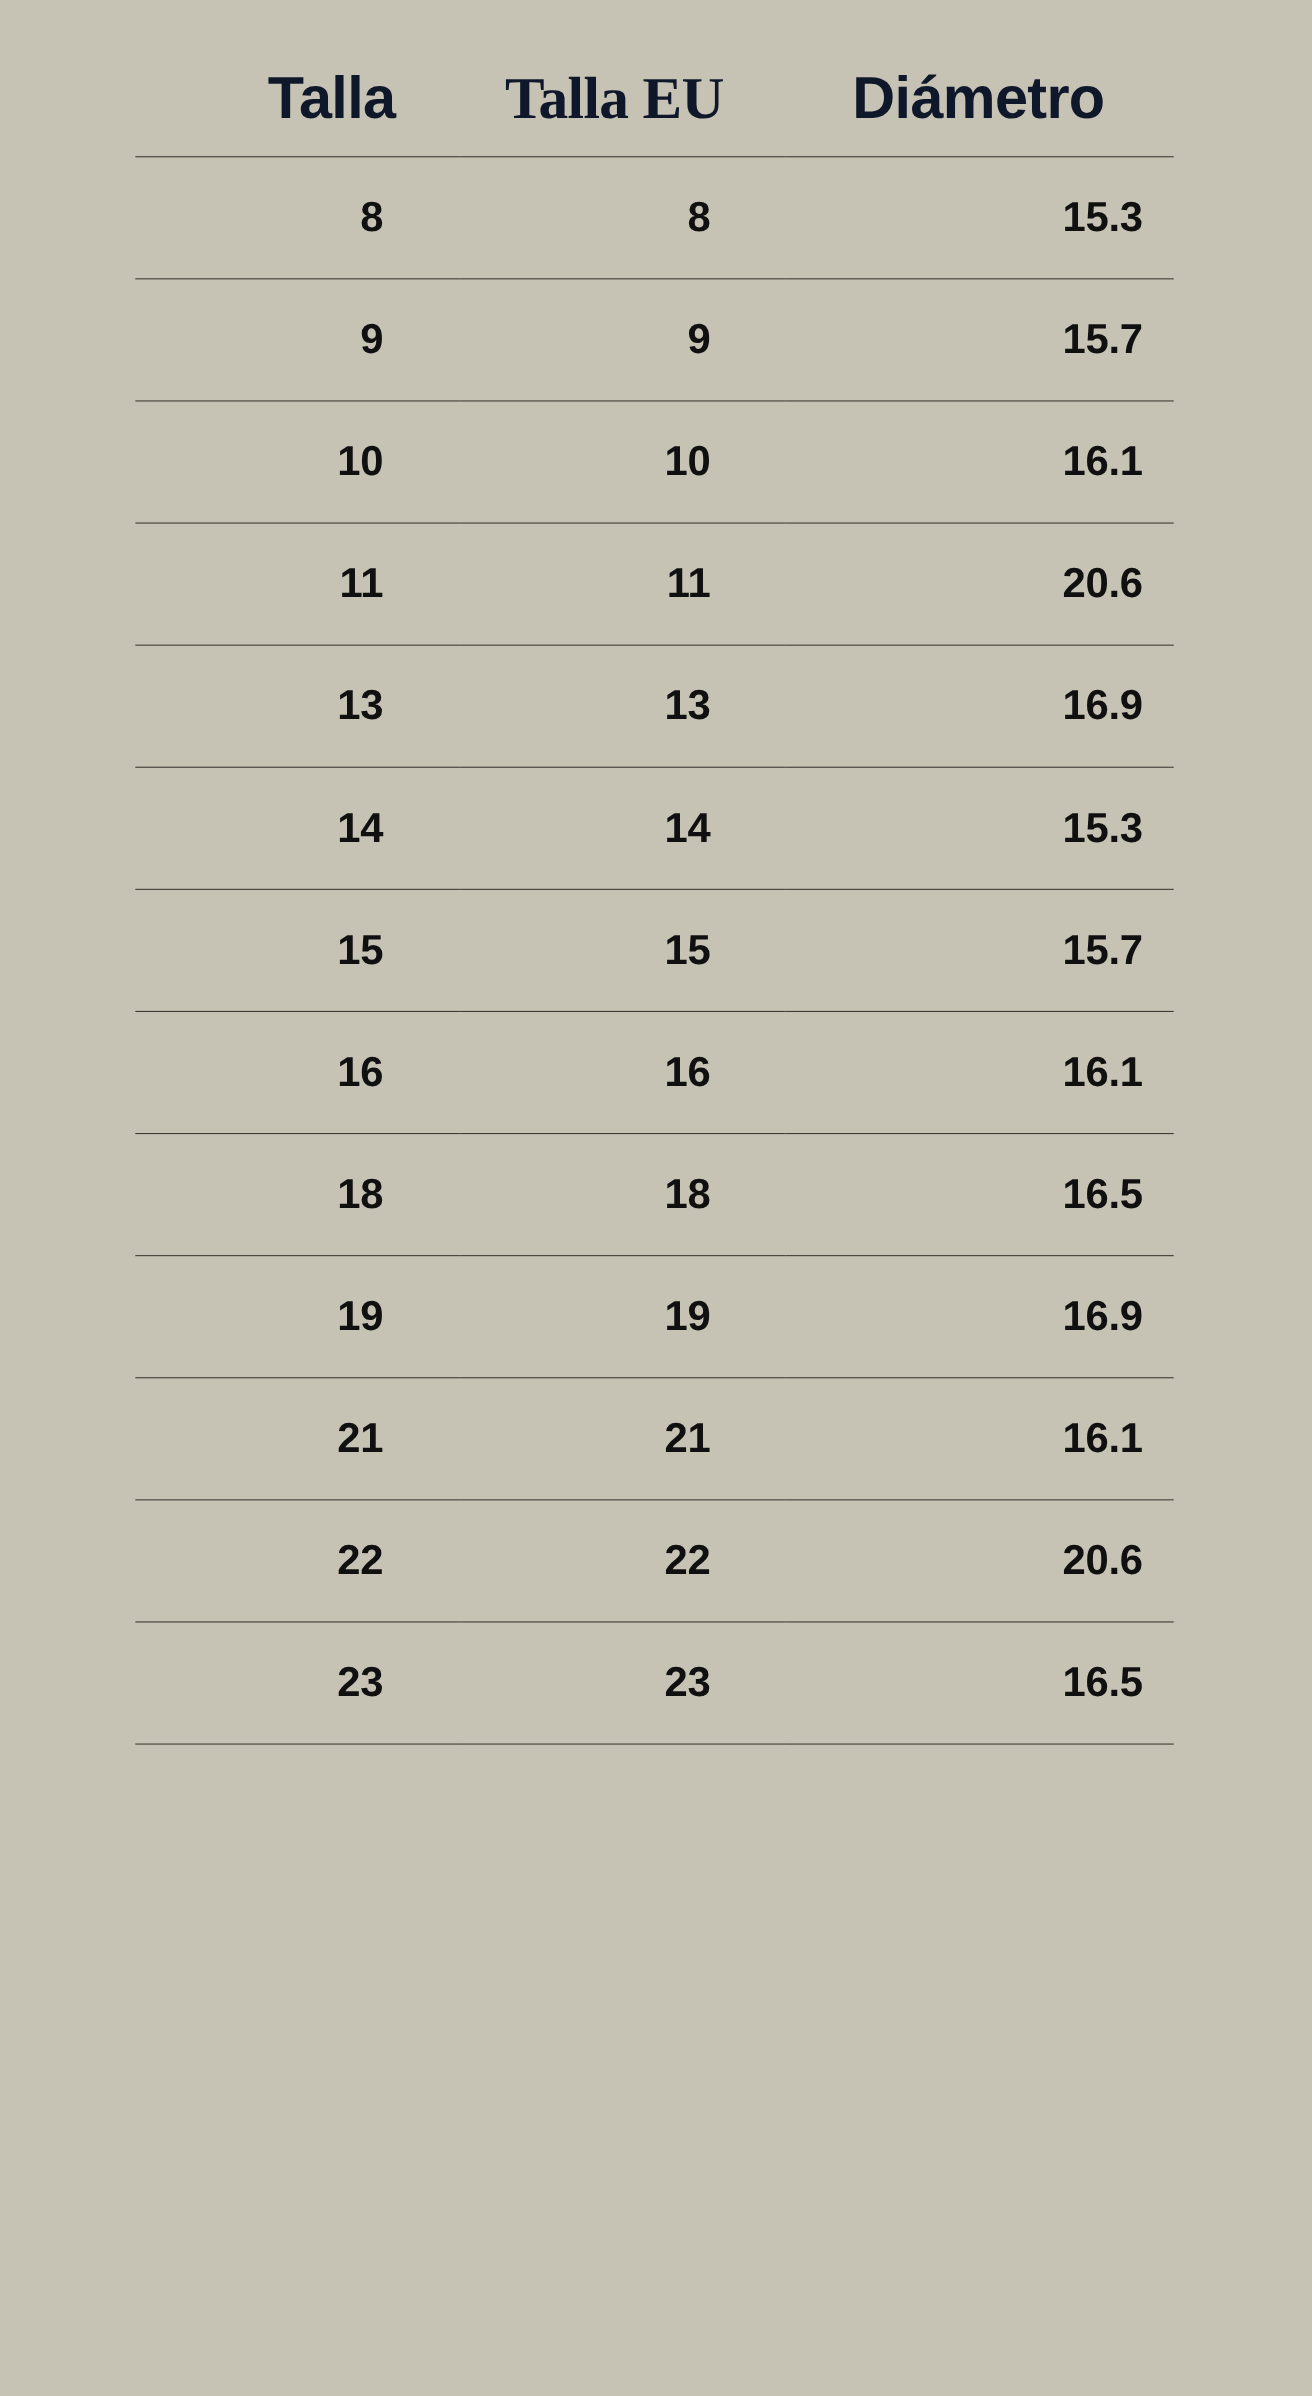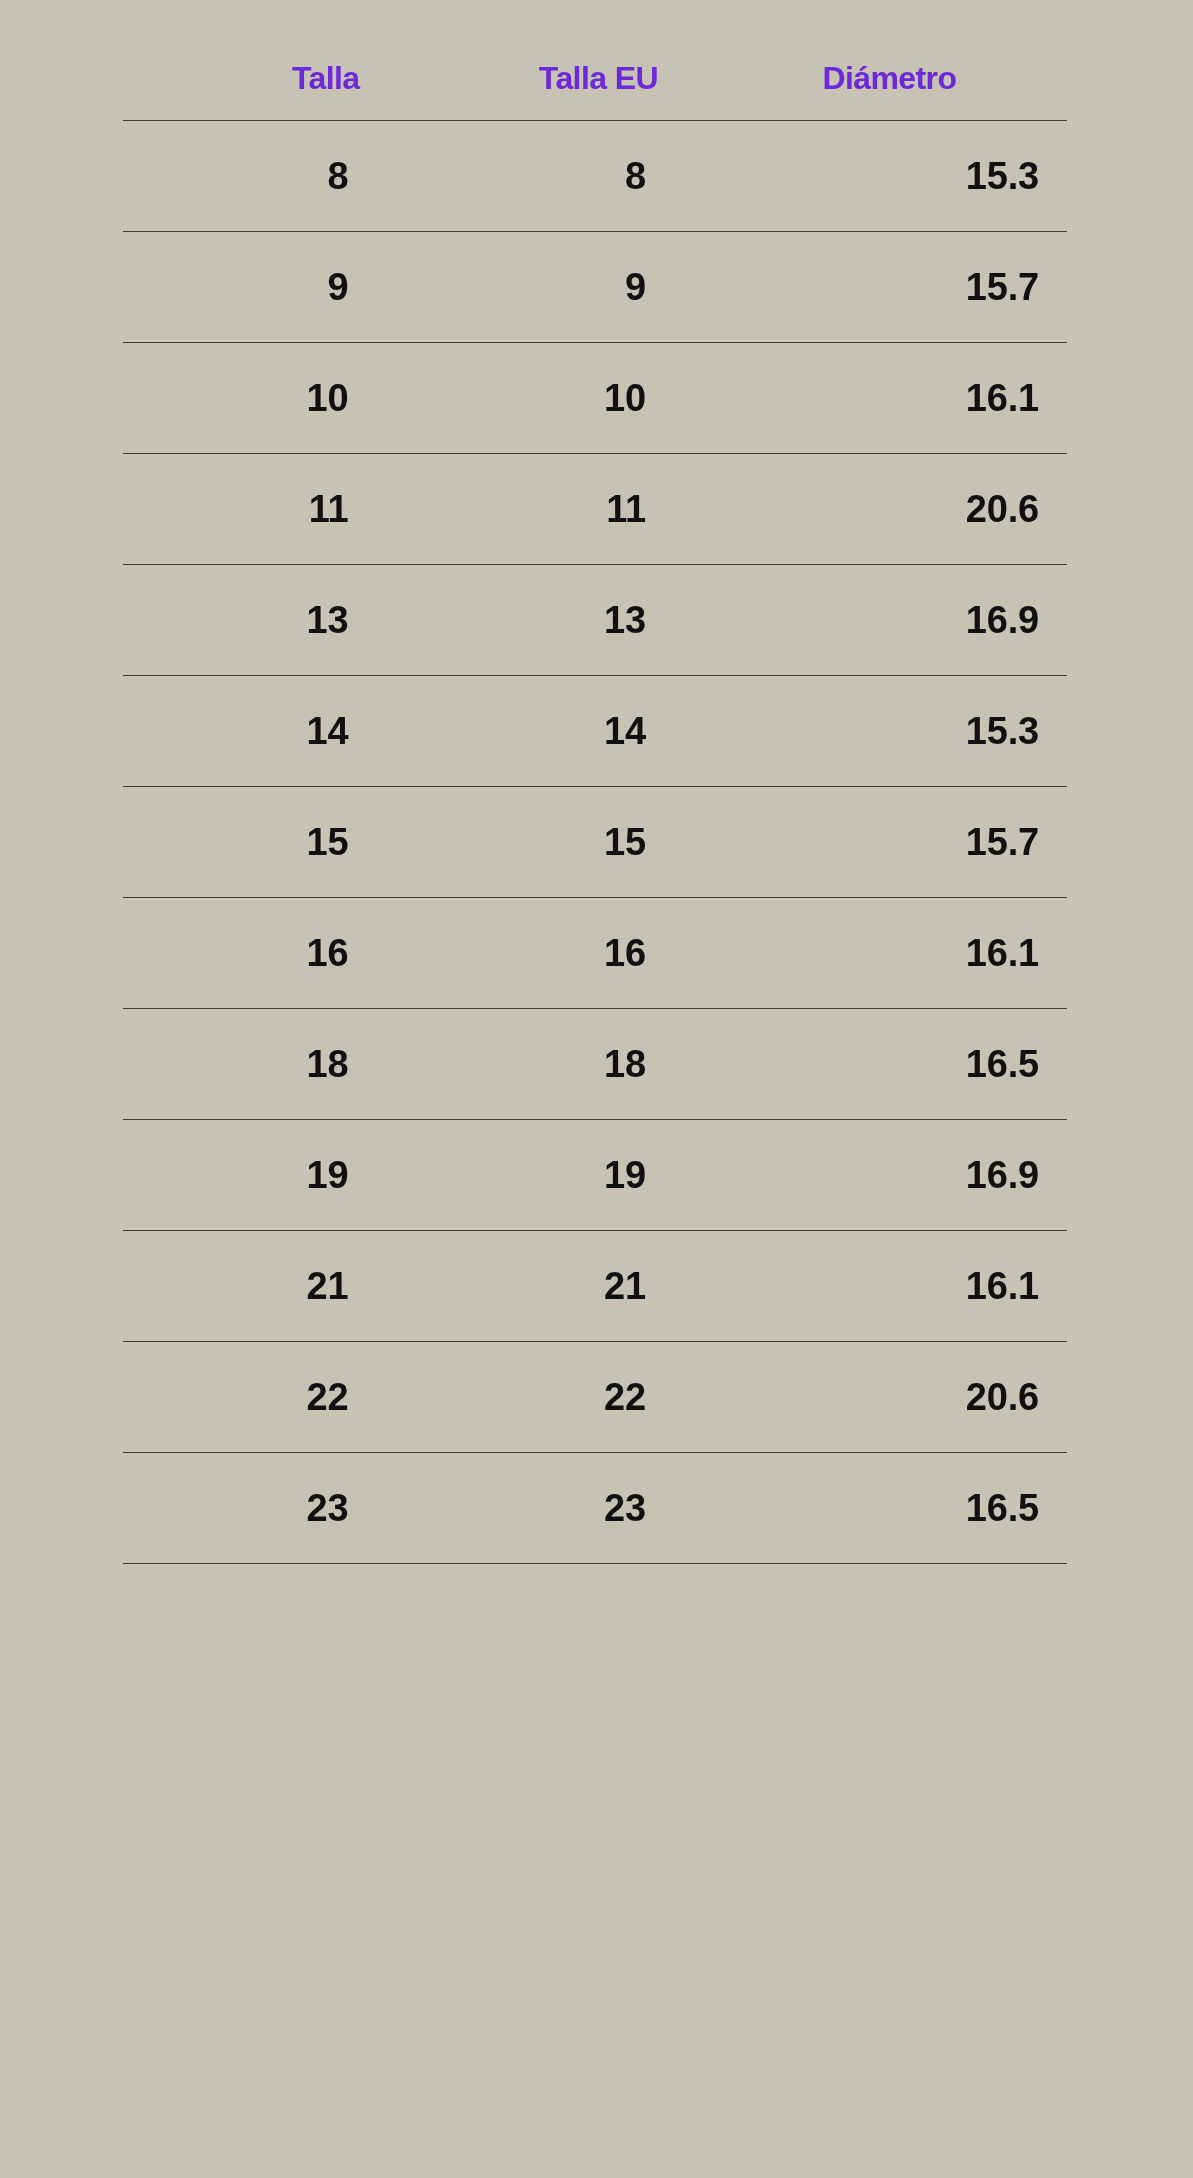--- a/index.html
+++ b/index.html
@@ -33,31 +33,31 @@
   }
 
   .size-table col.c1 { width: 31.3%; }
   .size-table col.c2 { width: 31.3%; }
   .size-table col.c3 { width: 37.4%; }
 
   .size-table thead th {
     padding: 0 0 26px 0;
     text-align: right;
     vertical-align: bottom;
-    font-size: 32px;
+    font-size: 54px;
     font-weight: 700;
     letter-spacing: -0.6px;
-    color: #6d28d9;
+    color: #0f172a;
     line-height: 1.0;
     border: none;
     white-space: nowrap;
   }
 
   .size-table thead th.col-talla      { padding-right: 59px; }
-  .size-table thead th.col-talla-eu   { padding-right: 56px; }
+  .size-table thead th.col-talla-eu   { padding-right: 56px; font-family: Liberation Serif, serif; }
   .size-table thead th.col-diametro   { padding-right: 2px; text-align: center; }
 
   .size-table tbody tr {
     border-top: 1.6px solid #3f3c35;
   }
   .size-table tbody tr:last-child {
     border-bottom: 1.6px solid #3f3c35;
   }
 
   .size-table tbody td {

